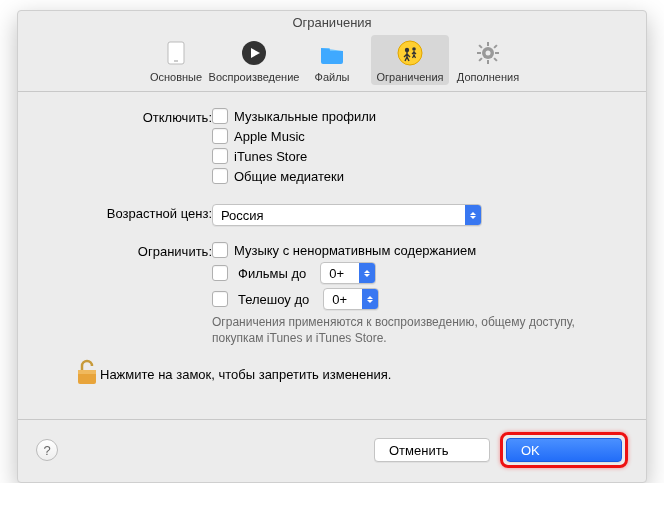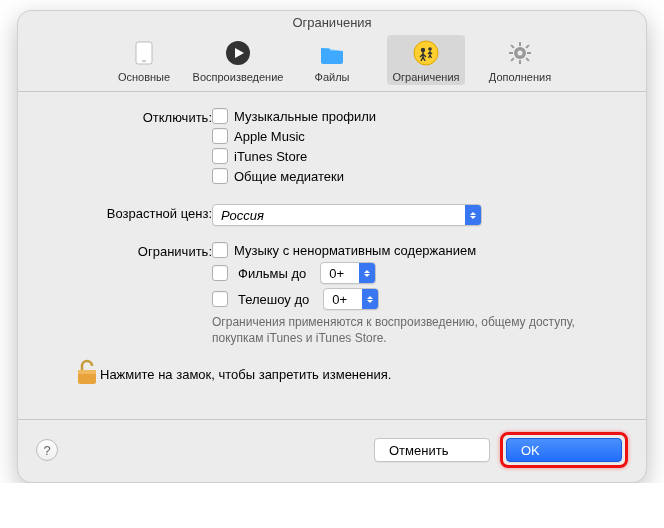--- a/index.html
+++ b/index.html
@@ -8,35 +8,35 @@
     background: #fff;
     font-family: -apple-system, "Helvetica Neue", Arial, sans-serif;
     font-size: 13px;
     color: #000;
   }
   .window {
     width: 628px;
     margin: 10px auto 0 auto;
     background: #ececec;
     border: 1px solid #cfcfcf;
-    border-radius: 14px;
+    border-radius: 4px;
     box-shadow: 0 8px 25px rgba(0,0,0,0.25);
     position: relative;
   }
   .titlebar {
     text-align: center;
     font-size: 13px;
     color: #444;
     padding: 4px 0 0 0;
     height: 18px;
   }
   .toolbar {
     display: flex;
     justify-content: center;
-    gap: 16px;
+    gap: 0;
     padding: 2px 0 6px 0;
     border-bottom: 1px solid #c8c8c8;
   }
   .tb-item {
     display: flex;
     flex-direction: column;
     align-items: center;
     width: 78px;
     padding: 2px 0 2px 0;
     border-radius: 4px;
@@ -91,21 +91,21 @@
     display: flex;
     align-items: center;
     justify-content: space-between;
     height: 20px;
     background: #fff;
     border: 1px solid #c3c3c3;
     border-radius: 4px;
     padding-left: 8px;
     box-shadow: 0 1px 0 rgba(0,0,0,0.05);
   }
-  .select.large { width: 260px; font-style: italic; }
+  .select.large { width: 260px; }
   .select.small { width: 46px; }
   .select .caret {
     width: 16px;
     height: 20px;
     background: #3877f1;
     border-top-right-radius: 3px;
     border-bottom-right-radius: 3px;
     display: flex;
     flex-direction: column;
     align-items: center;

